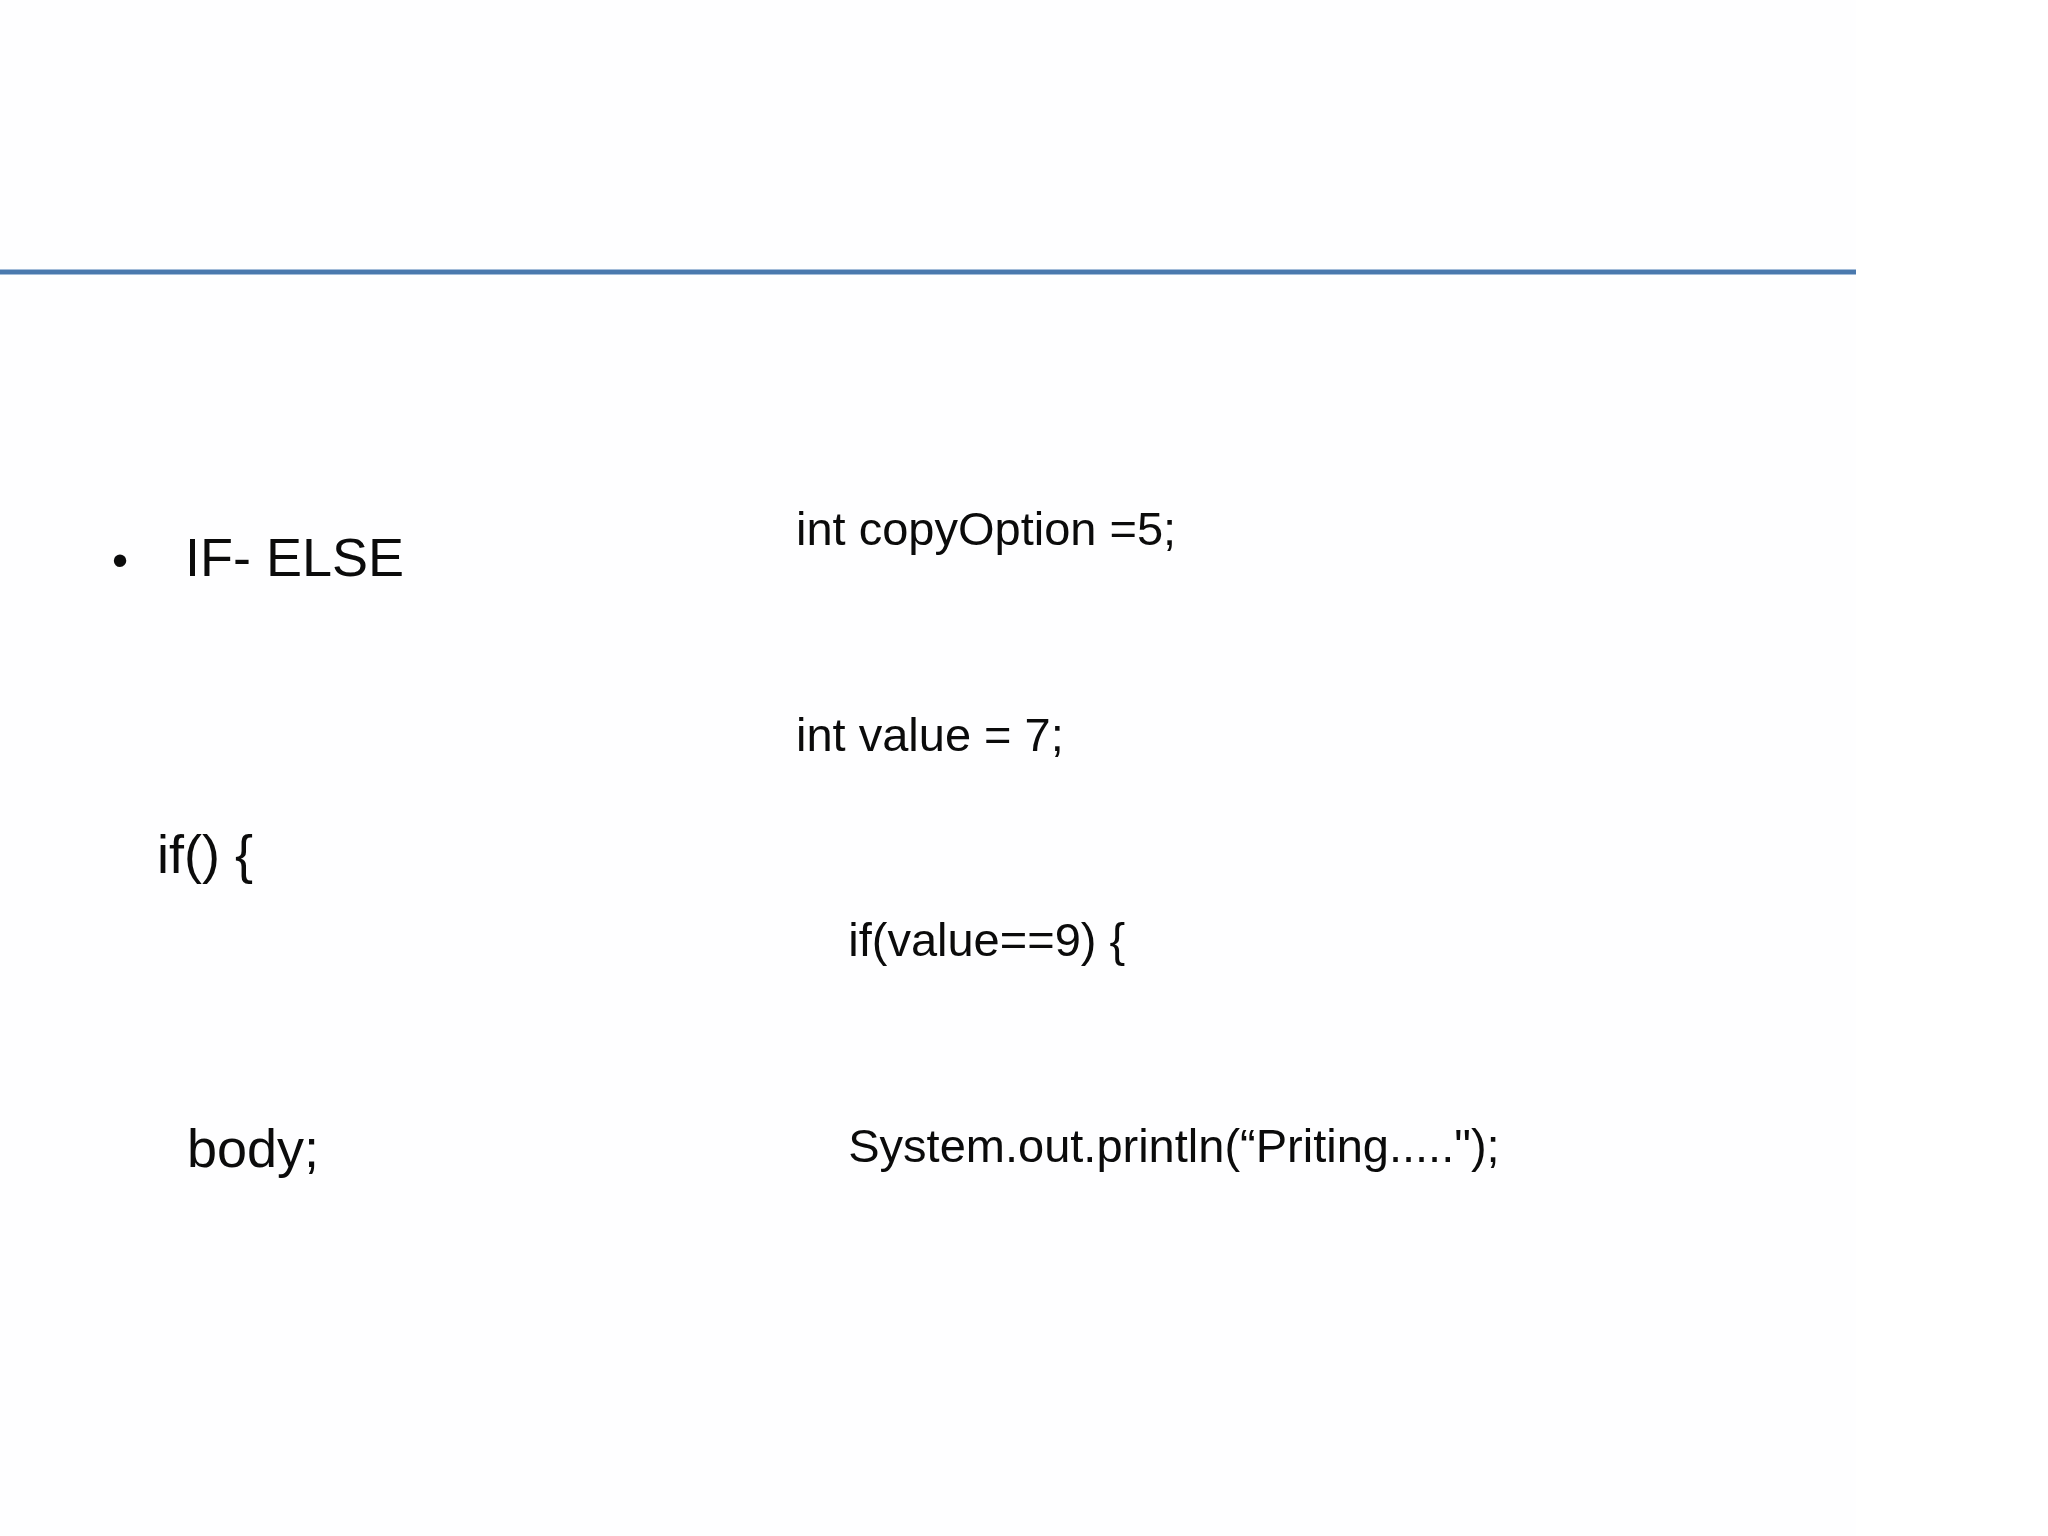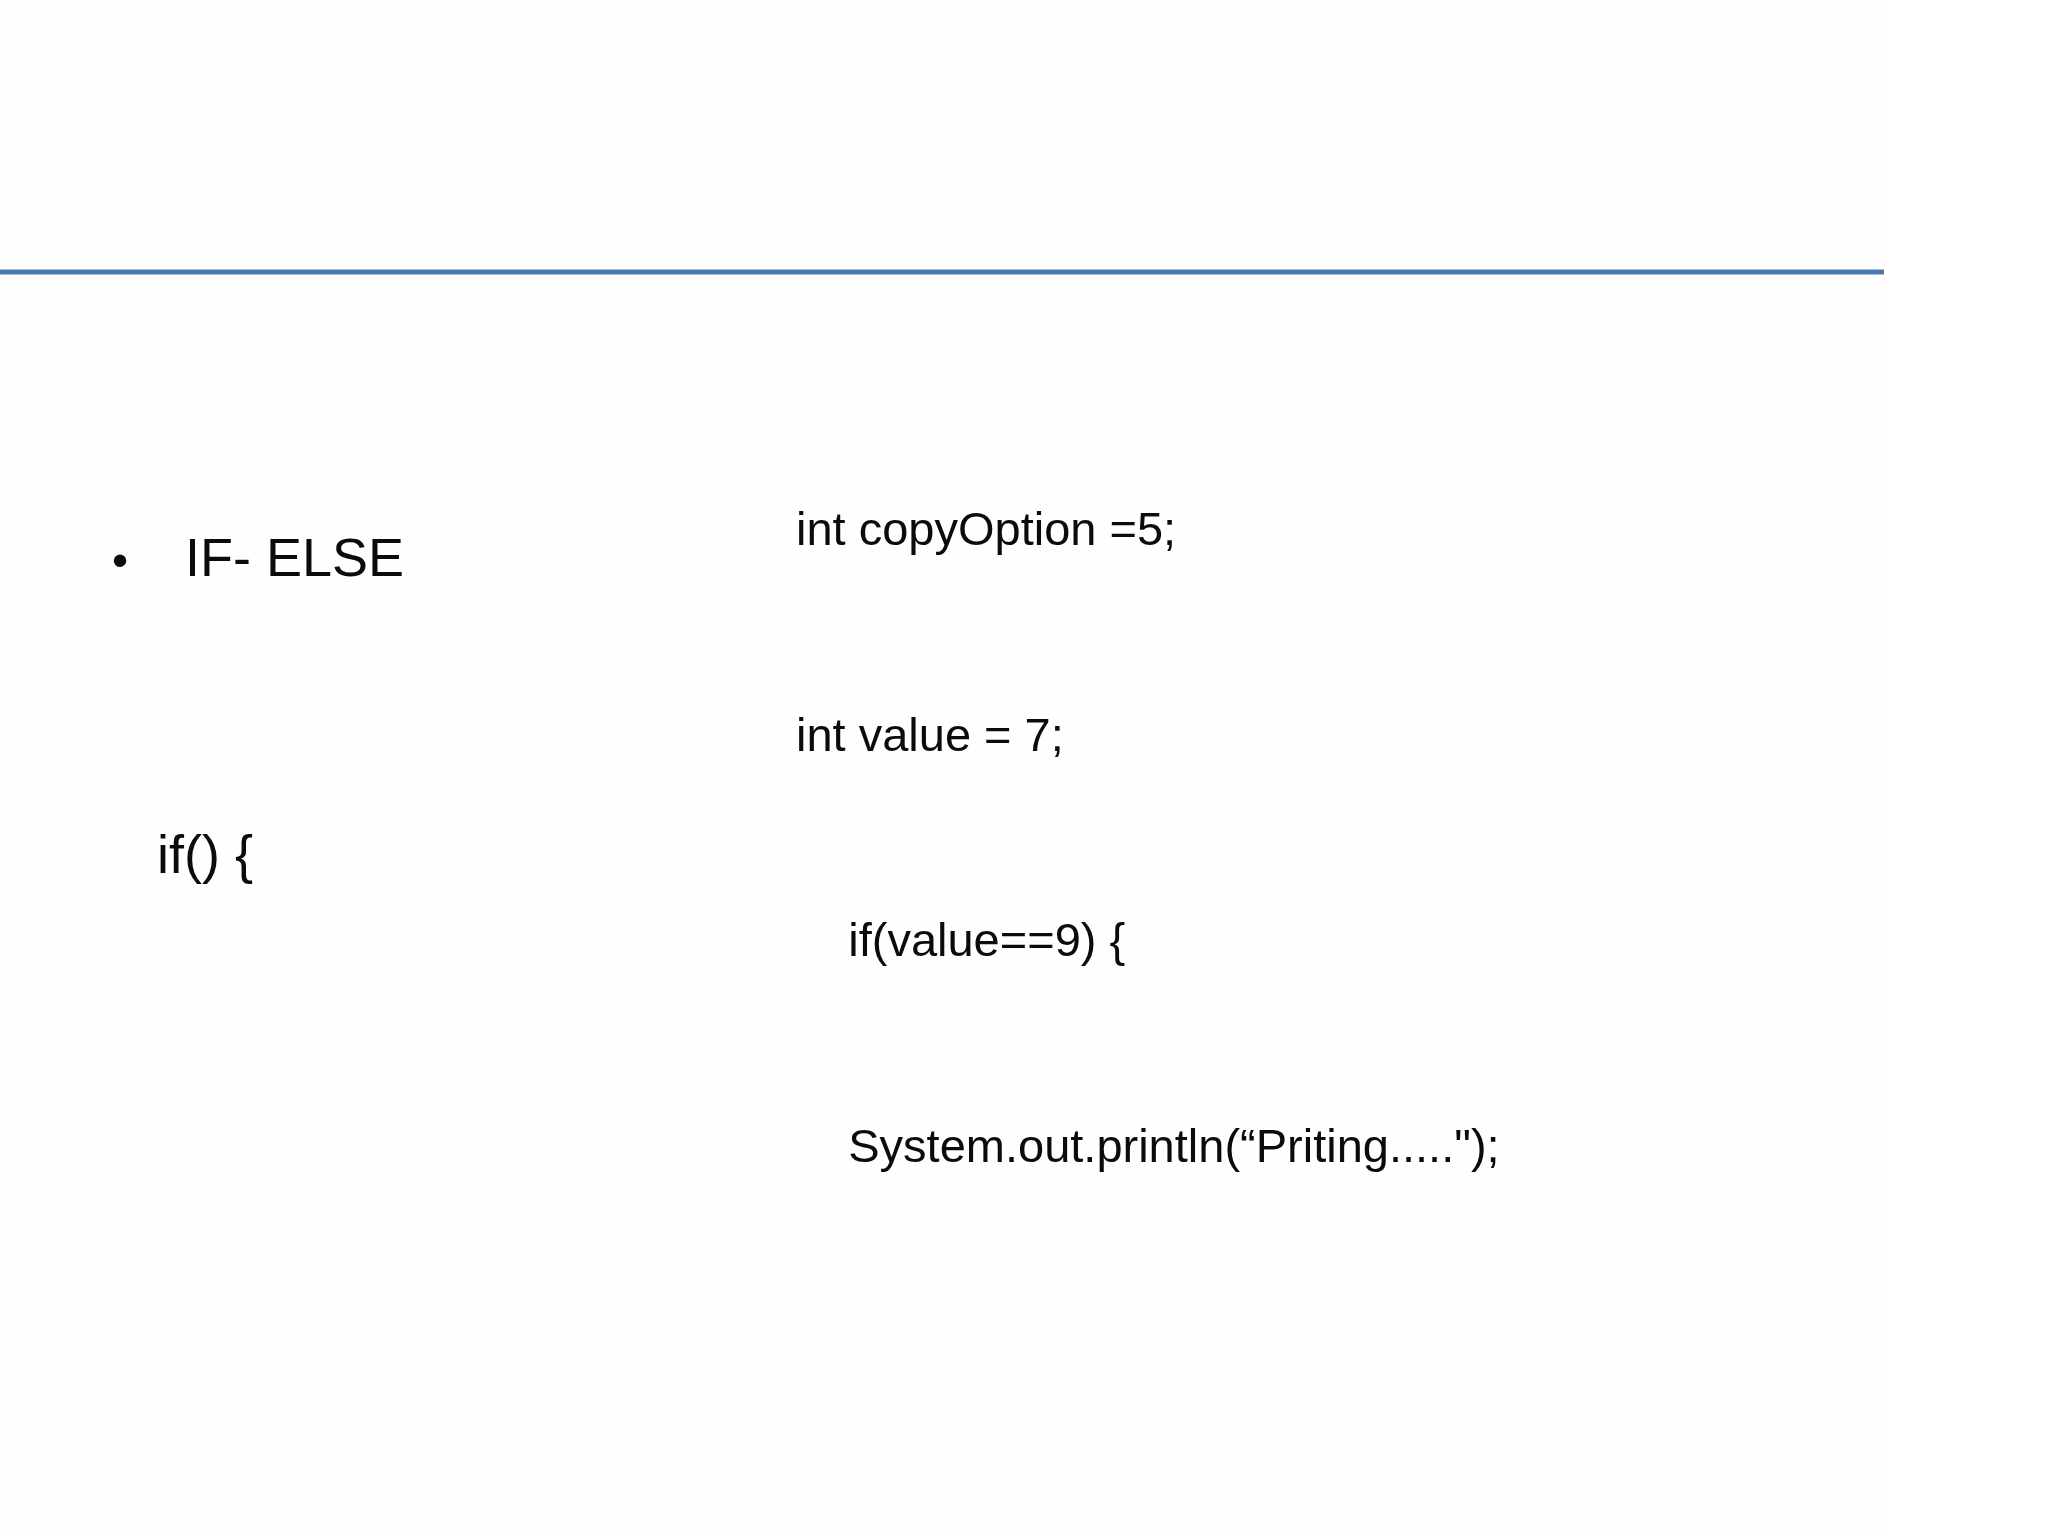--- a/index.html
+++ b/index.html
@@ -8,21 +8,20 @@
     background: #ffffff;
   }
   .slide {
     position: relative;
     width: 1856px;
     height: 1536px;
     background: #fefeff;
     overflow: hidden;
     font-family: "Liberation Sans", sans-serif;
     color: #0b0b0b;
-    padding-left: 28px;
   }
   .divider {
     position: absolute;
     left: 0;
     top: 269px;
     width: 100%;
     height: 4px;
     border-top: 1px solid #a3bcd9;
     border-bottom: 1px solid #a3bcd9;
     background-color: #4a79ae;
@@ -60,20 +59,21 @@
 </head>
 <body>
 
 <div class="slide">
 
   <div class="divider" style="background-color: rgb(74, 121, 174);"></div>
 
   <div class="left-panel">
     <div class="heading-row"><span class="bullet">•</span><span>IF- ELSE</span></div>
     <div>   if() {</div>
+    <div>     body;</div>
     
     
     
     
     
     
     
   </div>
 
   <div class="code-panel">

